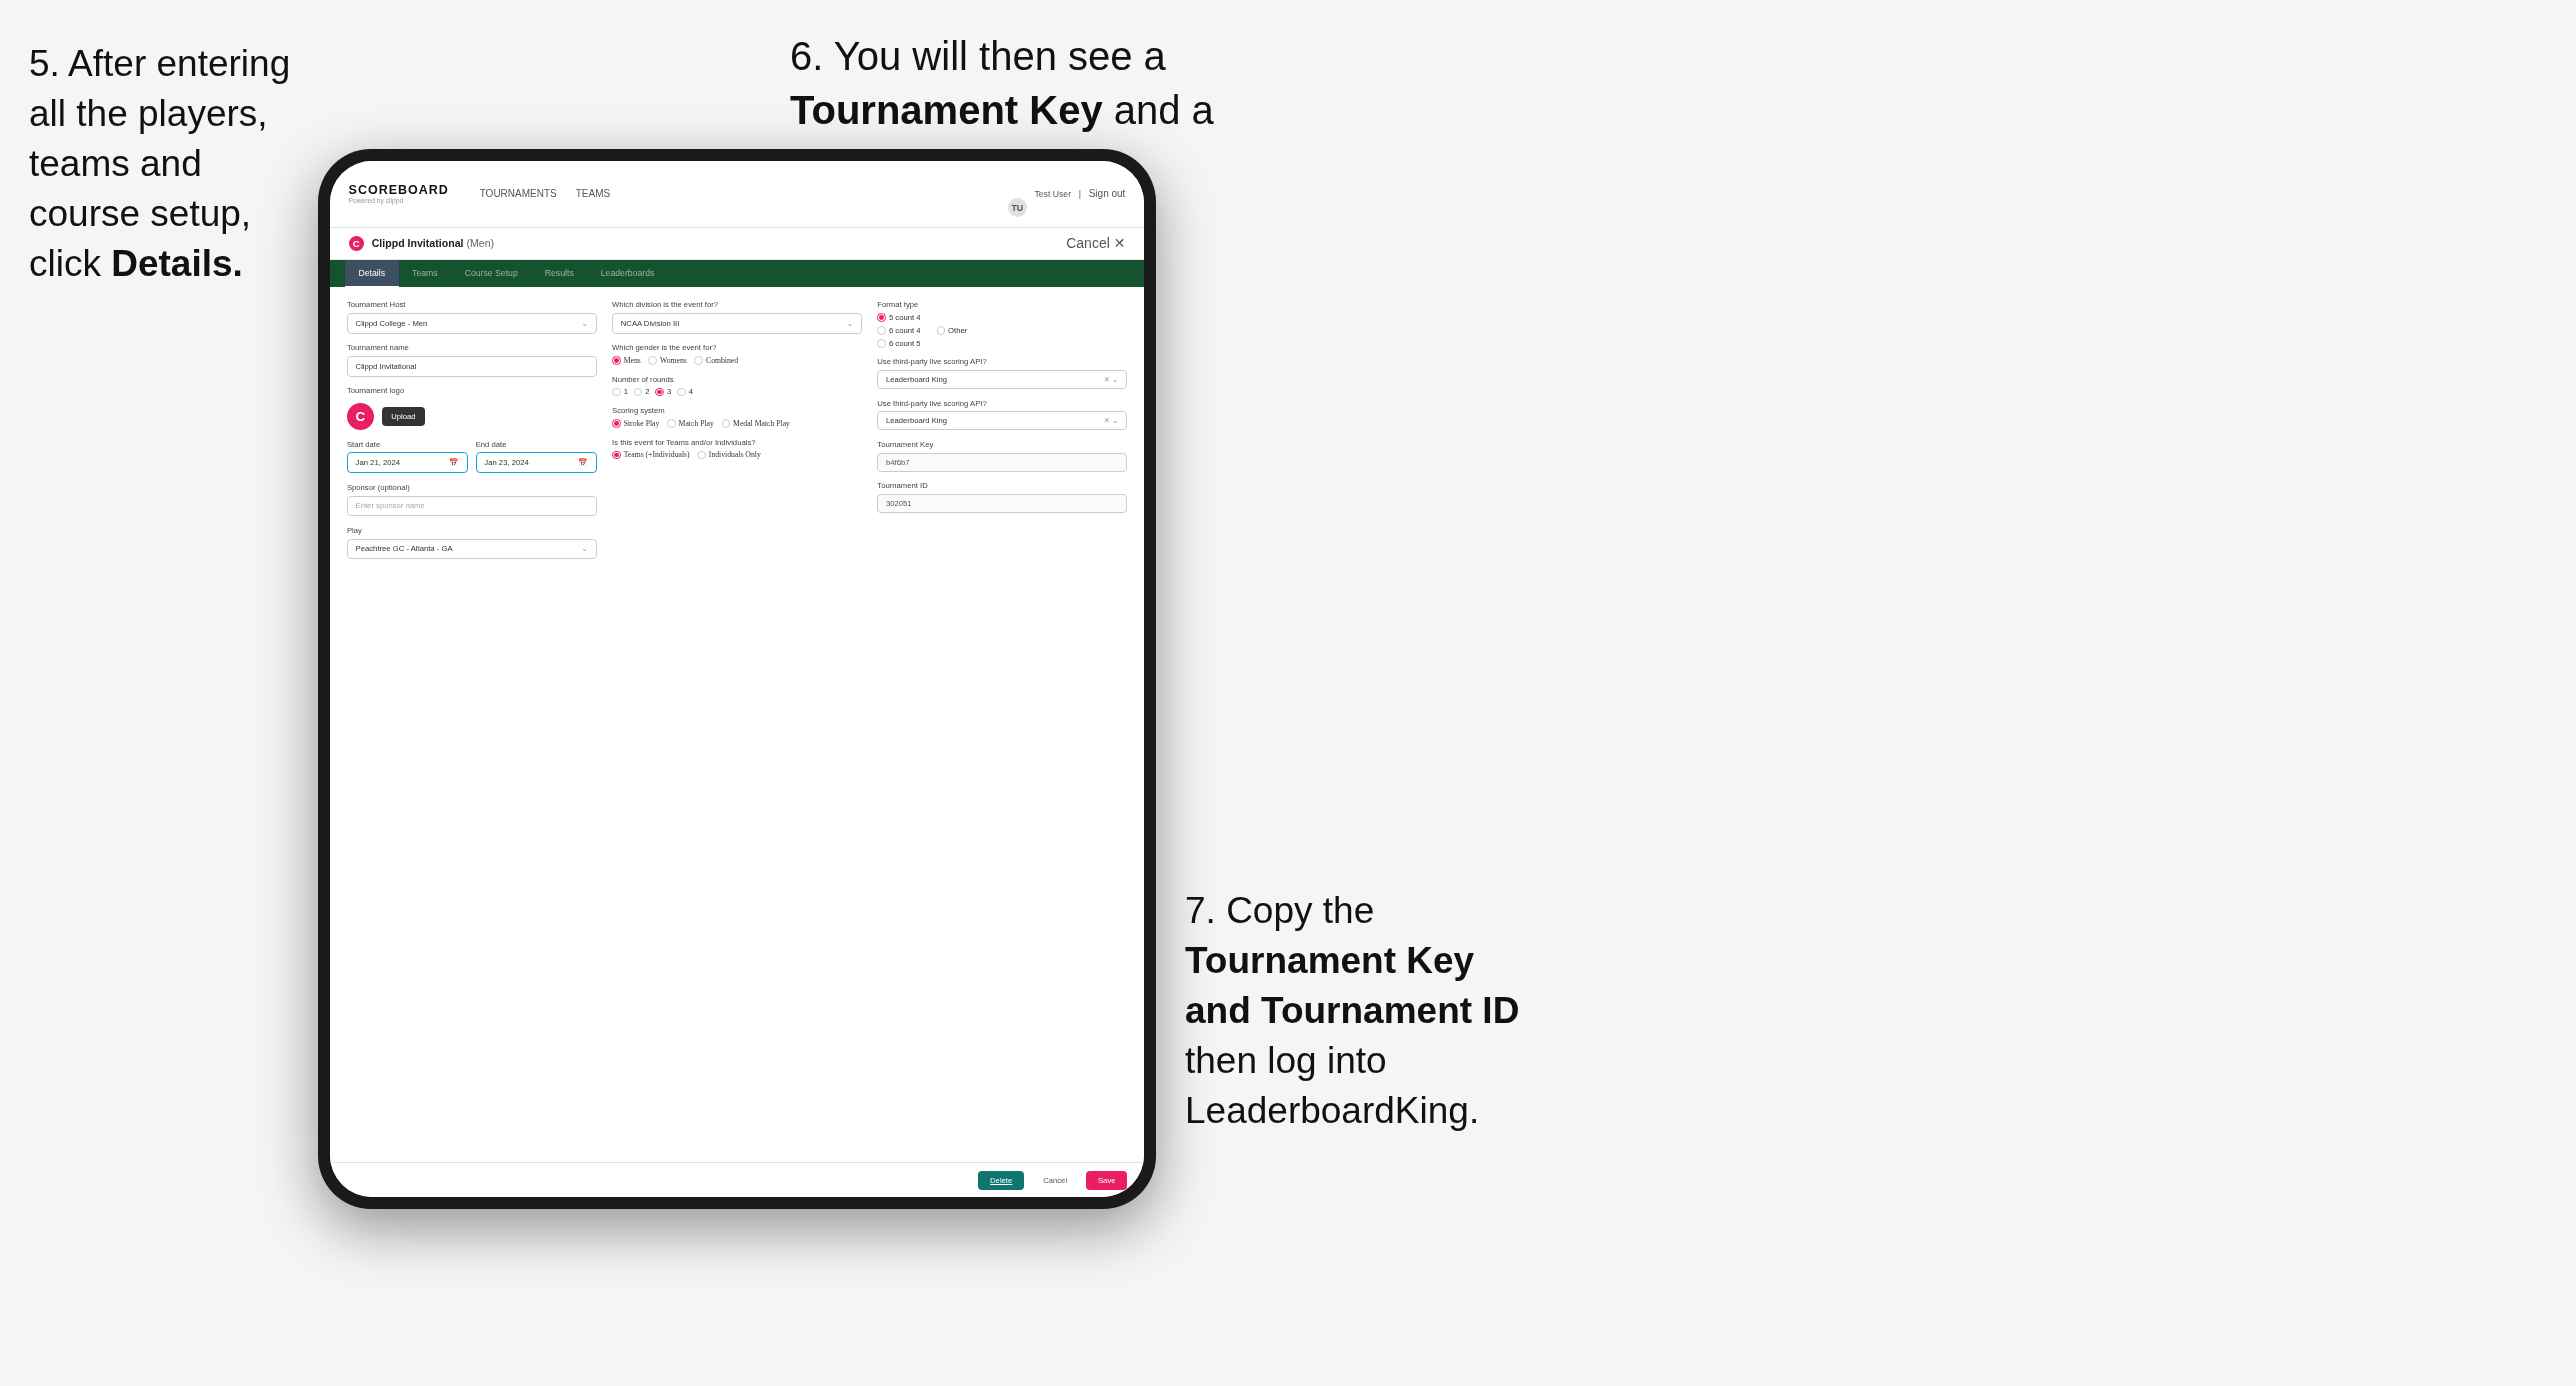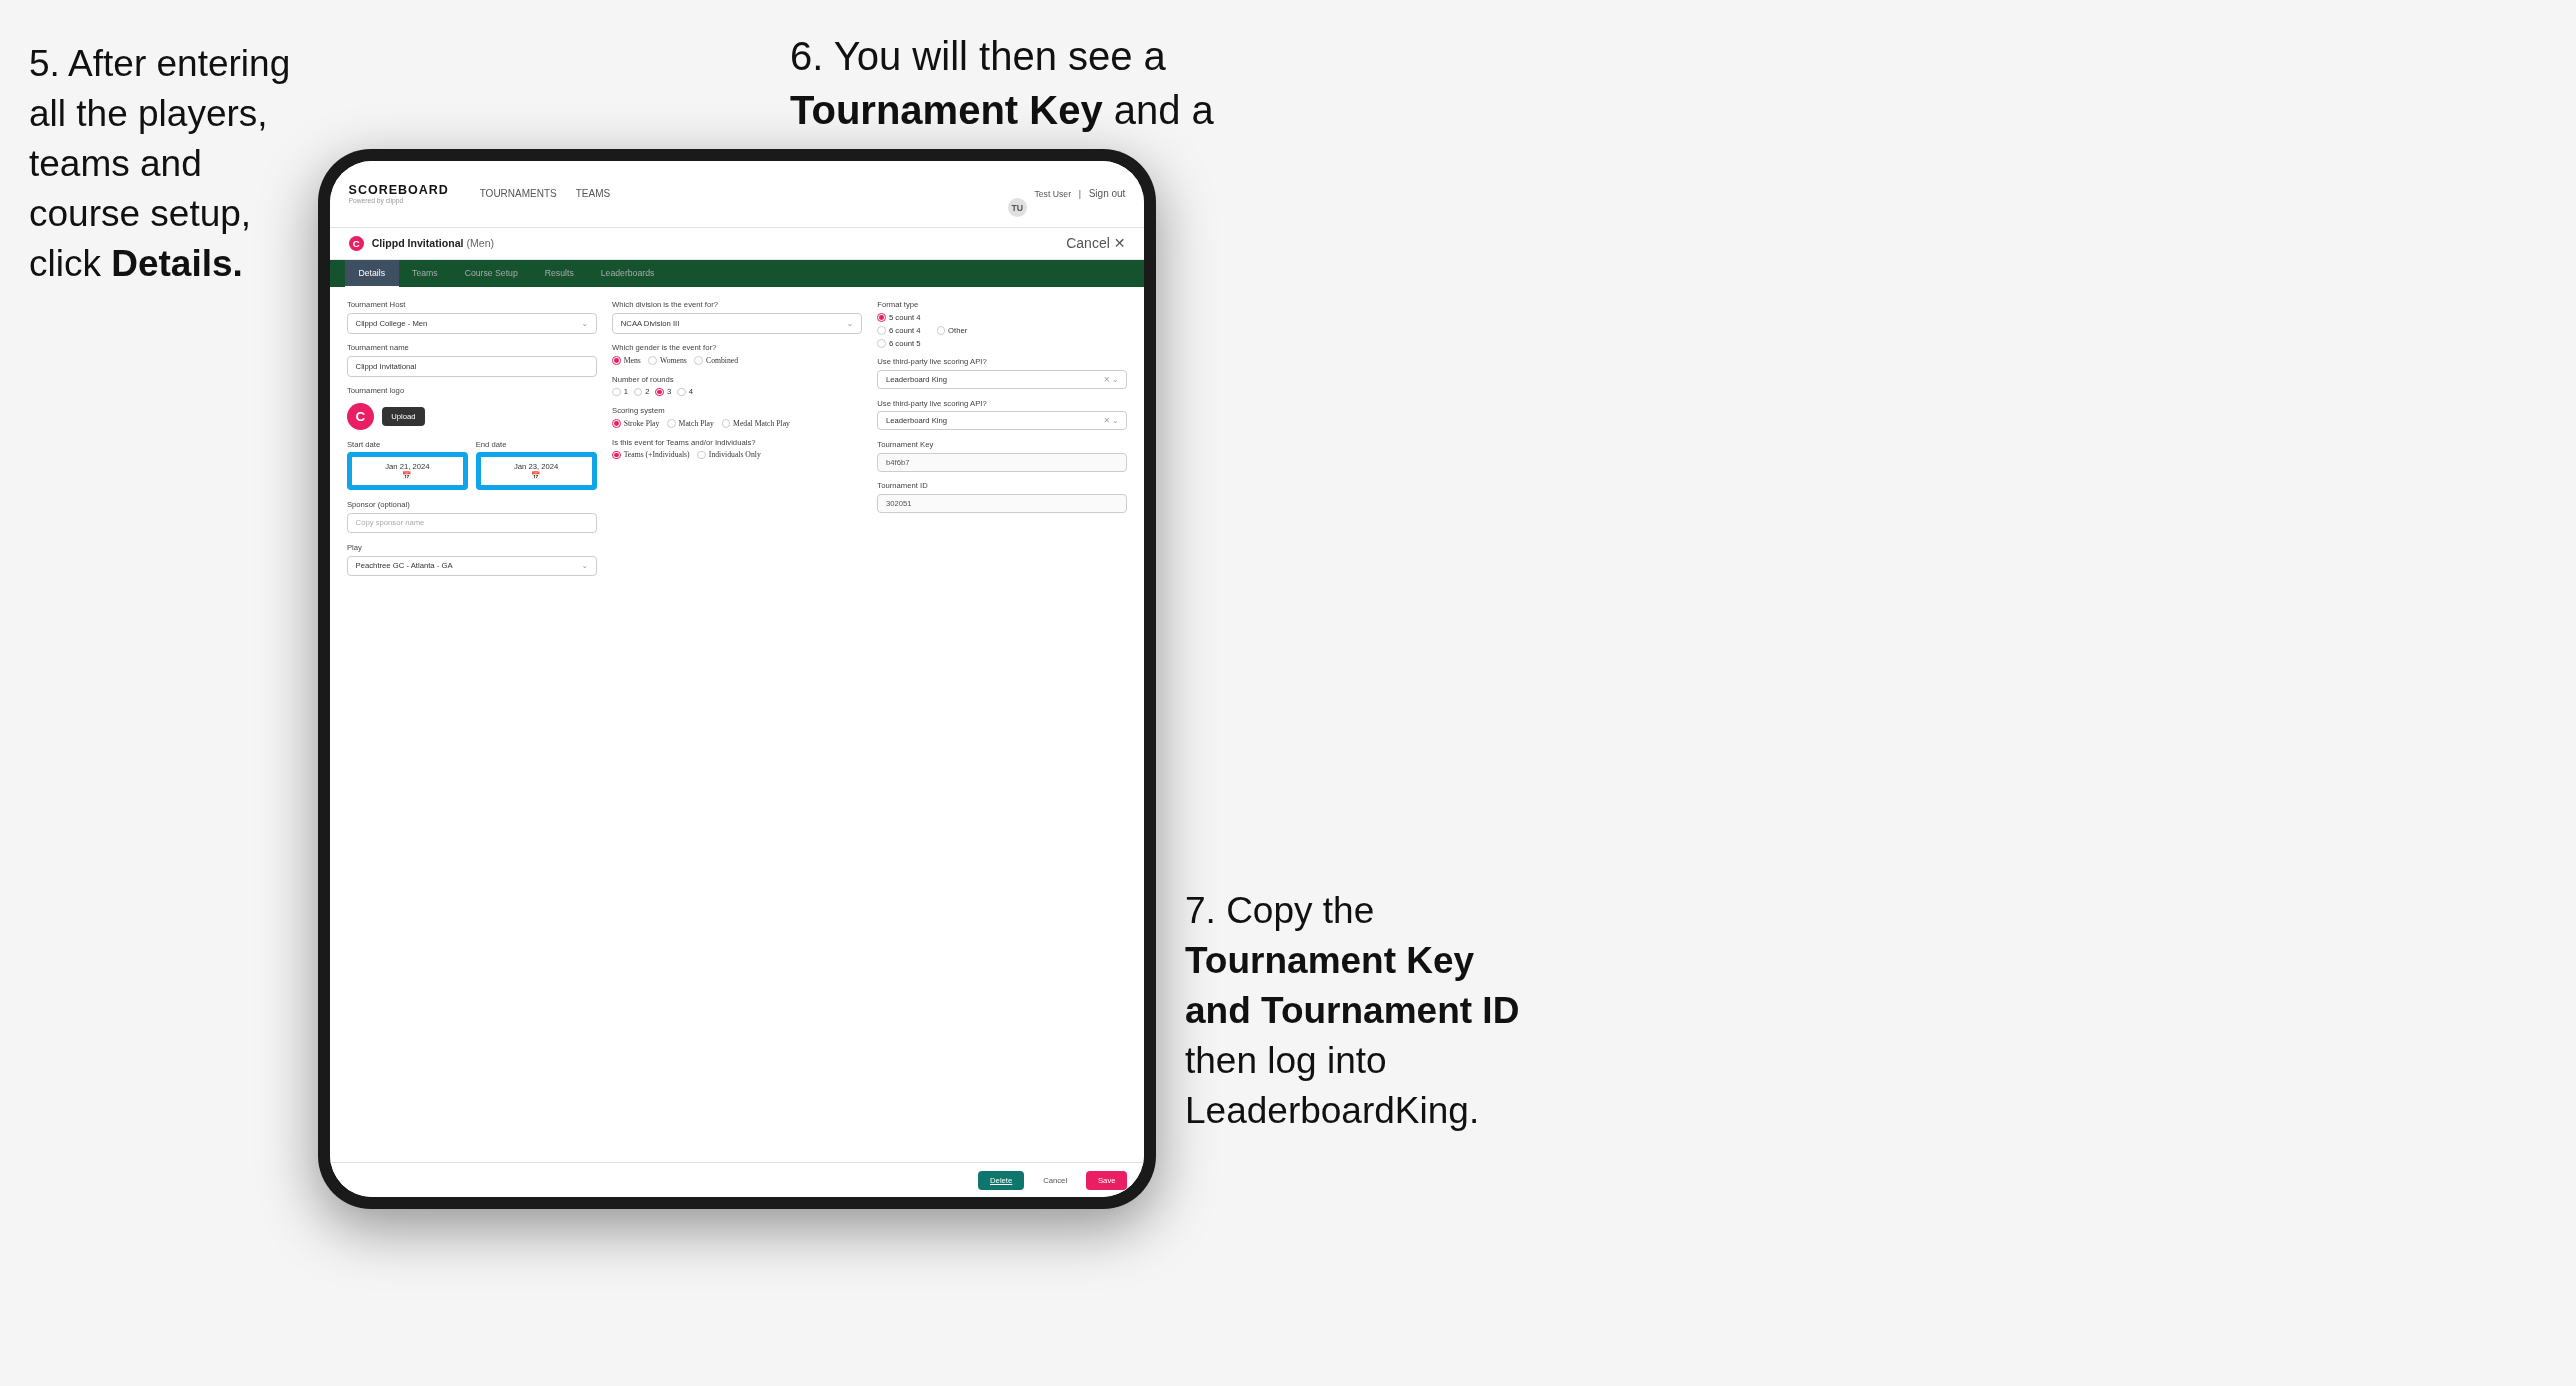--- a/index.html
+++ b/index.html
@@ -278,29 +278,28 @@
     }
 
     
     .date-row {
       display: grid;
       grid-template-columns: 1fr 1fr;
       gap: 7.7px;
     }
 
     .date-input {
-      border: 5px solid #0ea5e9;
+      border: 1px solid #0ea5e9;
       border-radius: 3.9px;
       padding: 4.8px 7.7px;
       font-size: 7.7px;
       color: #333;
       display: flex;
       align-items: center;
       justify-content: space-between;
-      flex-direction: column;
     }
 
     .cal-icon {
       font-size: 7.7px;
       color: #888;
     }
 
     
     .radio-group {
       display: flex;
@@ -569,21 +568,21 @@
               <div class="date-input">
                 <span>Jan 23, 2024</span>
                 <span class="cal-icon">📅</span>
               </div>
             </div>
           </div>
 
           <div class="form-group">
             <span class="form-label">Sponsor (optional)</span>
             <div class="form-input">
-              <span class="form-input-placeholder">Copy sponsor name</span>
+              <span class="form-input-placeholder">Enter sponsor name</span>
             </div>
           </div>
 
           <div class="form-group">
             <span class="form-label">Play</span>
             <div class="form-input">
               <span>Peachtree GC - Atlanta - GA</span>
               <span class="dropdown-arrow">⌄</span>
             </div>
           </div>

